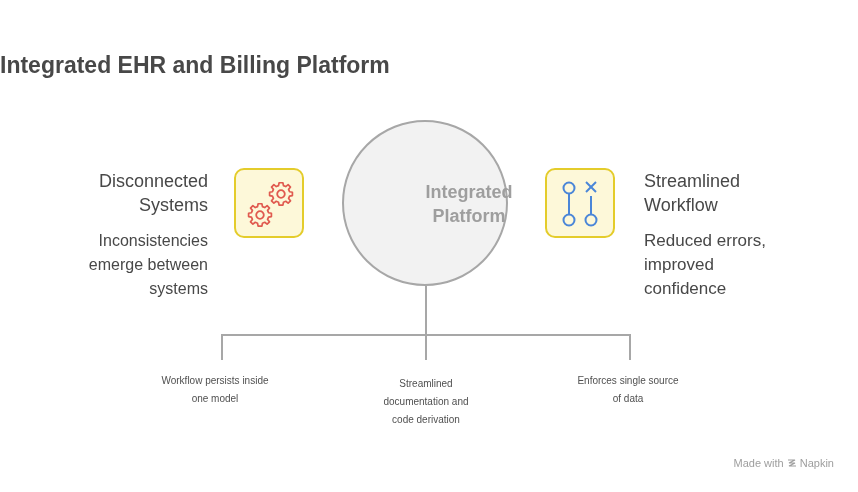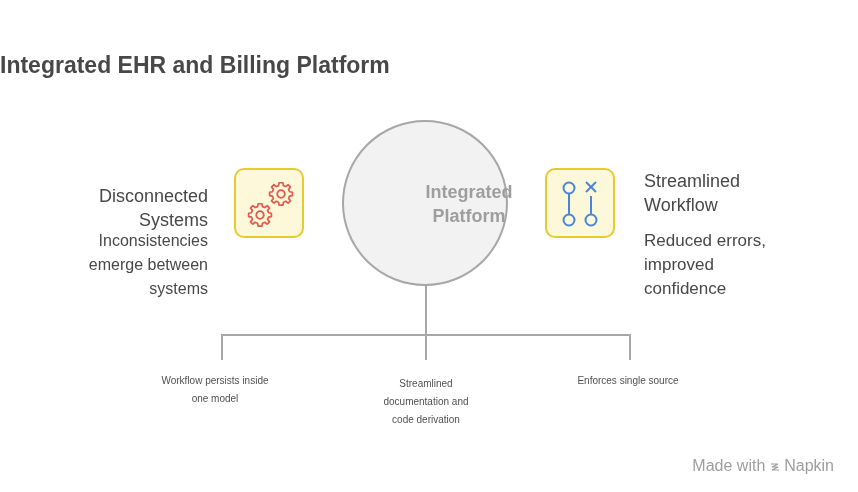--- a/index.html
+++ b/index.html
@@ -5,26 +5,26 @@
   html, body { margin:0; padding:0; }
   body { width:858px; height:492px; background:#ffffff; position:relative; overflow:hidden;
          font-family:"Liberation Sans", sans-serif; color:#484848; }
   .abs { position:absolute; }
   .title { left:0; width:858px; top:52px; font-size:23px; font-weight:bold; color:#484848; }
   .circle { left:342px; top:120px; width:166px; height:166px; border-radius:50%; background:#f2f2f2;
             border:2px solid #a7a7a7; box-sizing:border-box; }
   .circle-label { left:342px; top:180px; width:166px; text-align:center; font-size:18px; font-weight:bold;
                   color:#9e9e9e; line-height:24px;margin-left:44px; }
   .icon-box { width:70px; height:70px; border-radius:10px; background:#fdf8d9; border:2px solid #e4cc2b; box-sizing:border-box; }
-  .left-head { right:650px; top:184px; text-align:right; font-size:18px; line-height:24px; color:#484848; width:170px; }
+  .left-head { right:650px; top:169px; text-align:right; font-size:18px; line-height:24px; color:#484848; width:170px; }
   .left-desc { right:650px; top:229px; text-align:right; font-size:16px; line-height:24px; color:#484848; width:170px; }
   .right-head { left:644px; top:169px; font-size:18px; line-height:24px; color:#484848; width:180px; }
   .right-desc { left:644px; top:229px; font-size:17px; line-height:24px; color:#484848; width:180px; }
   .branch-text { font-size:10px; line-height:18px; text-align:center; color:#505050; width:180px; }
-  .watermark { right:24px; top:457px; font-size:16px; color:#9e9e9e; }
+  .watermark { right:24px; top:457px; font-size:11px; color:#9e9e9e; }
   .lines { left:0; top:0; width:858px; height:492px; }
 </style>
 </head>
 <body>
 
 <div class="abs title">Integrated EHR and Billing Platform</div>
 
 <svg class="abs lines" viewBox="0 0 858 492">
   <line x1="426" y1="286" x2="426" y2="335" stroke="#a7a7a7" stroke-width="2"></line>
   <line x1="222" y1="335" x2="630" y2="335" stroke="#a7a7a7" stroke-width="2"></line>
@@ -92,20 +92,21 @@
   <div>Workflow persists inside</div>
   <div>one model</div>
 </div>
 <div class="abs branch-text" style="left:346px; top:375px; width:160px;">
   <div>Streamlined</div>
   <div>documentation and</div>
   <div>code derivation</div>
 </div>
 <div class="abs branch-text" style="left:538px; top:372px;">
   <div>Enforces single source</div>
+  <div>of data</div>
 </div>
 
 <div class="abs watermark">
   <span>Made with</span>
   <span style="display:inline-block; width:10px; height:10px; vertical-align:-1px;">
     <svg width="10" height="10" viewBox="0 0 10 10">
         <g stroke="#9e9e9e" stroke-width="1.2" fill="none">
           <path d="M1,2 L8,2 L2,5 L8,5 L2,8 L9,8"></path>
         </g>
       </svg>

